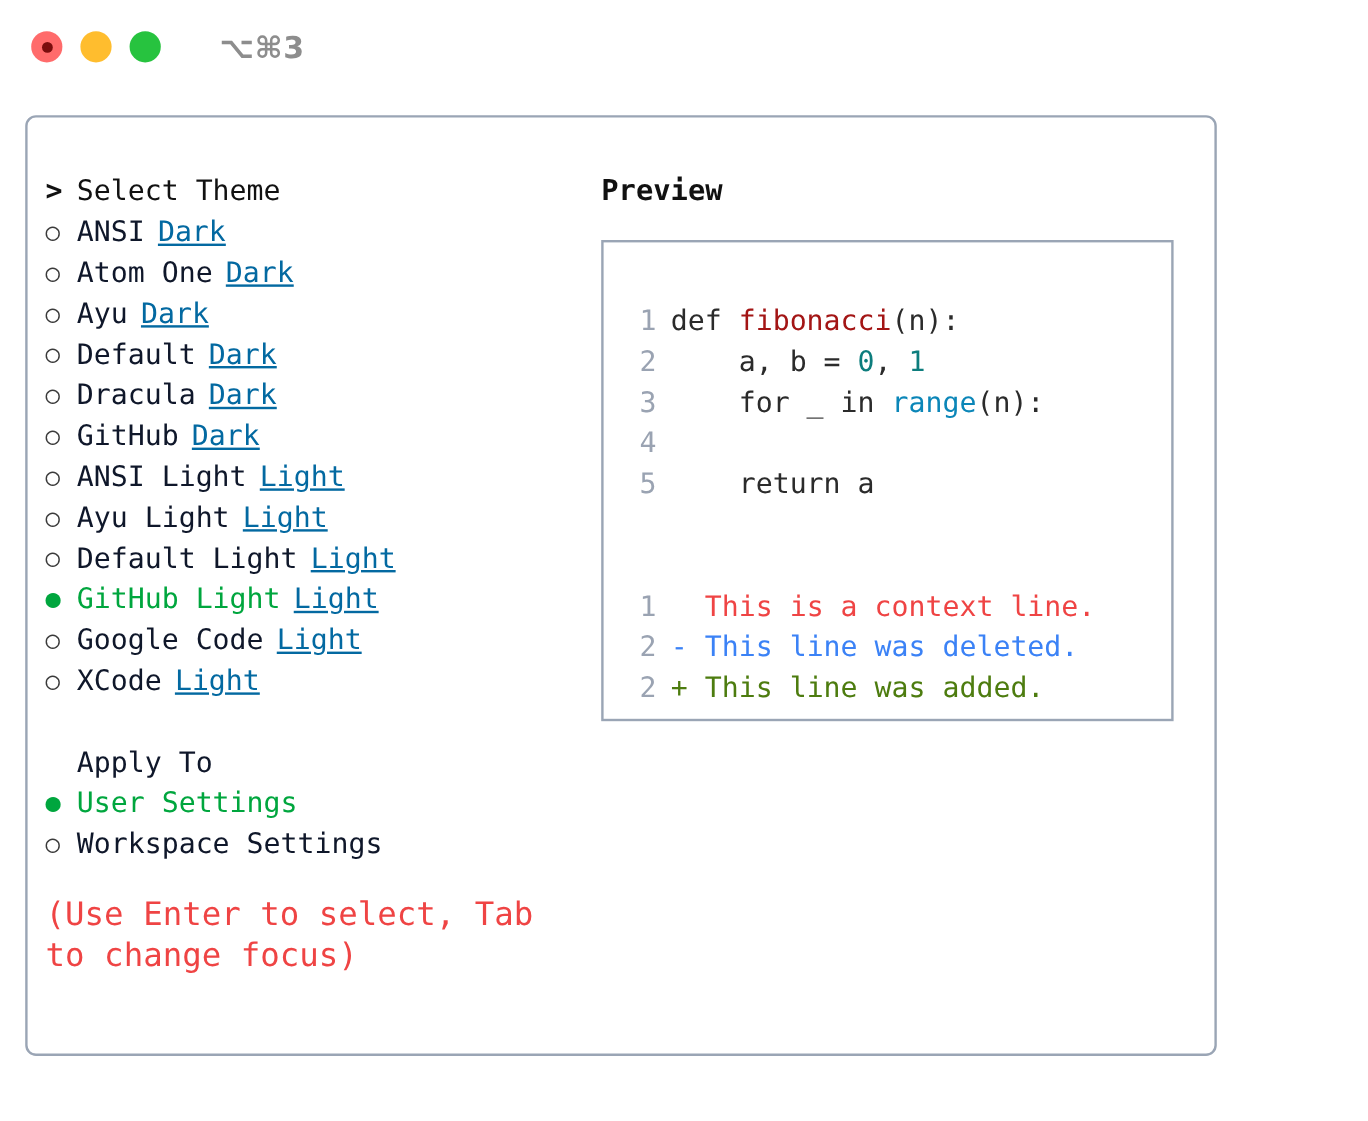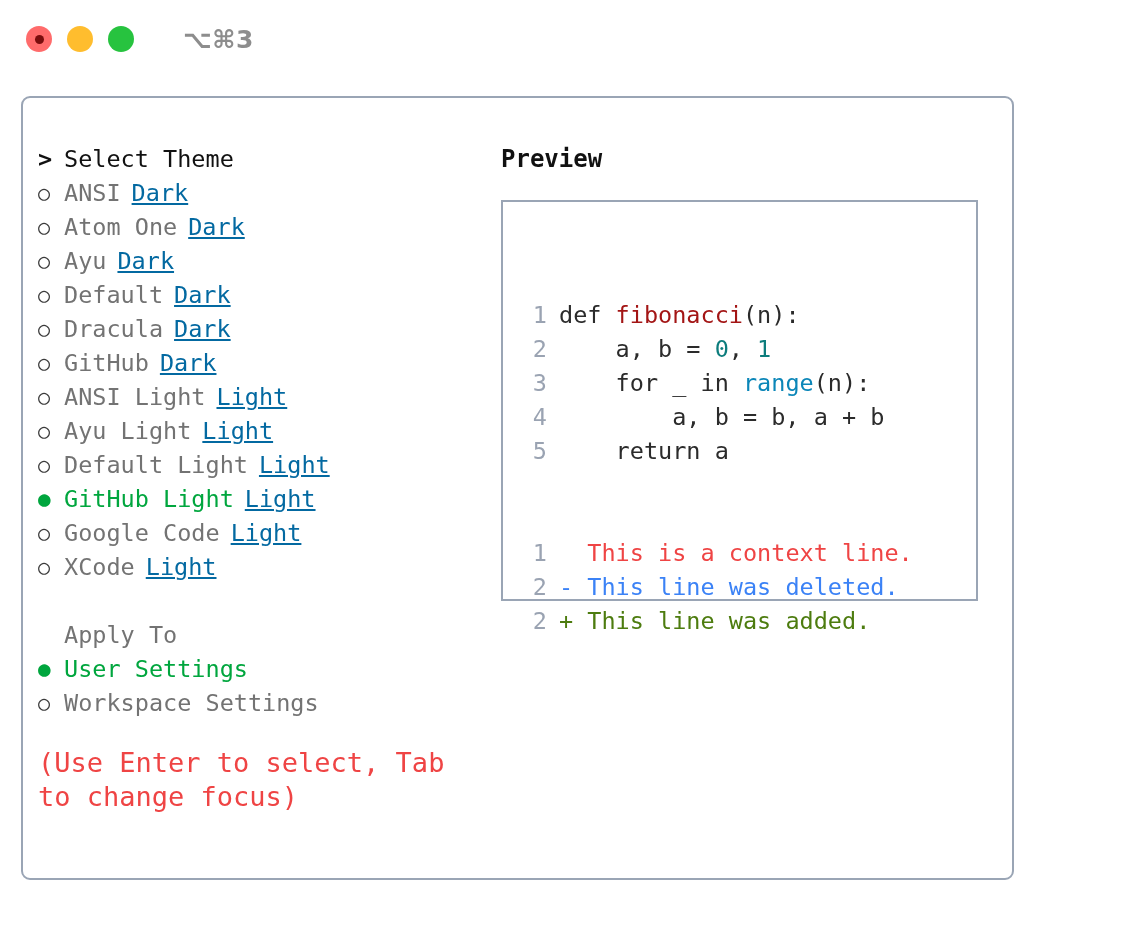--- a/index.html
+++ b/index.html
@@ -104,21 +104,21 @@
   }
   .marker.sel {
     color: #00a63e;
     font-size: 21px;
   }
   .marker.caret {
     color: #111111;
     font-weight: 700;
     font-size: 23.5px;
   }
-  .name       { color: #737373; }
+  .name       { color: #0f172a; }
   .name.bold  { font-weight: 400; color: #111111; }
   .name.green { color: #00a63e; }
   .variant {
     color: #0369a1;
     margin-left: 11px;
     text-decoration: underline;
   }
   .spacer-row { height: 34px; }
 
   #hint {
@@ -163,21 +163,21 @@
     line-height: 34px;
     white-space: pre;
   }
   .ln {
     width: 26px;
     flex: none;
     color: #9aa3b2;
     text-align: right;
     margin-right: 12px;
   }
-  .code-body { color: #2b2b2b; white-space: pre; margin-top: 48px; }
+  .code-body { color: #2b2b2b; white-space: pre; }
   .tok-fn    { color: #a31515; }
   .tok-num   { color: #0d7d7d; }
   .tok-call  { color: #0b86b8; }
   .gap-row   { height: 34px; }
 
   .diff-ctx  { color: #ef4444; text-align: center; }
   .diff-del  { color: #3b82f6; }
   .diff-add  { color: #4d7c0f; }
 </style>
 </head>
@@ -297,21 +297,20 @@
           <span class="code-body"><span>    a, b = </span><span class="tok-num">0</span><span>, </span><span class="tok-num">1</span></span>
         </div>
 
         <div class="code-line">
           <span class="ln">3</span>
           <span class="code-body"><span>    for _ in </span><span class="tok-call">range</span><span>(n):</span></span>
         </div>
 
         <div class="code-line">
           <span class="ln">4</span>
-          <span class="code-body">        a, b = b, a + b</span>
         </div>
 
         <div class="code-line">
           <span class="ln">5</span>
           <span class="code-body">    return a</span>
         </div>
 
         <div class="gap-row"></div>
         <div class="gap-row"></div>
 

